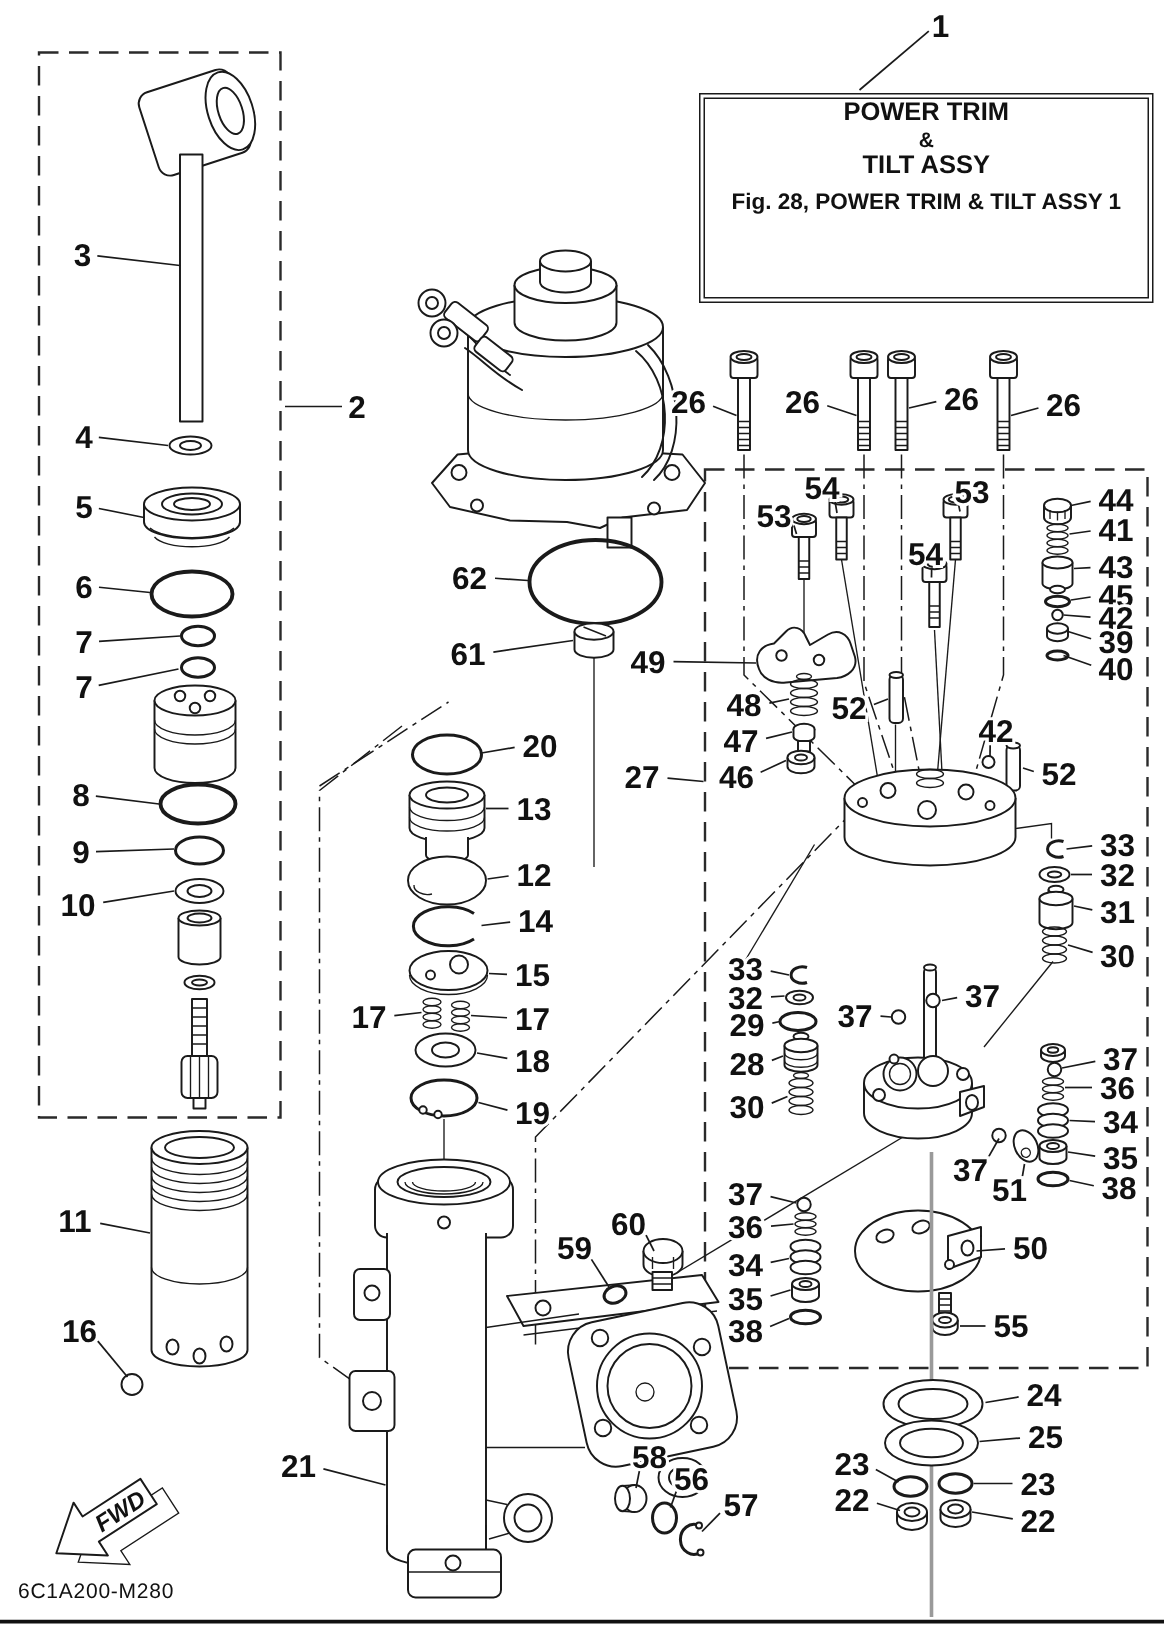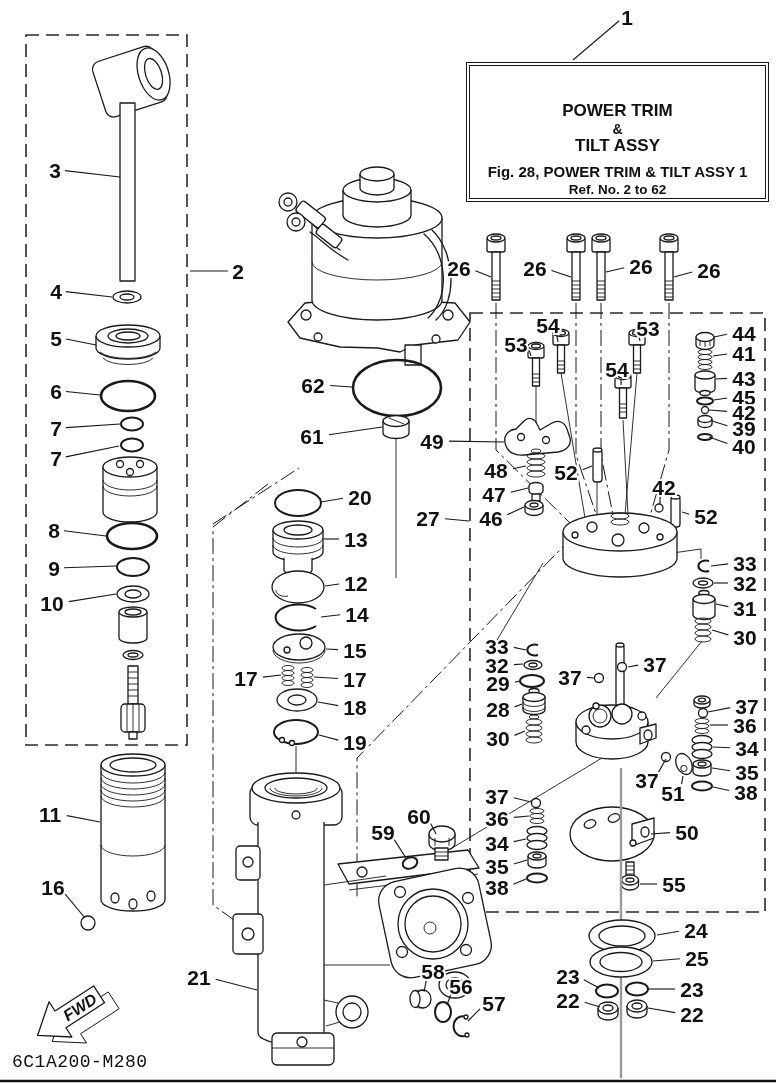--- a/index.html
+++ b/index.html
@@ -14,27 +14,27 @@
   .dashbox{fill:none;stroke:#2a2a2a;stroke-width:1.6;stroke-dasharray:13 7;}
   .dashdot{fill:none;stroke:#1a1a1a;stroke-width:1;stroke-dasharray:16 4 3 4;}
   .gray{fill:none;stroke:#9a9a9a;stroke-width:2.4;}
   .leader{stroke:#1a1a1a;stroke-width:1.15;}
   .callout{font:700 21px "Liberation Sans",sans-serif;fill:#111;text-anchor:middle;
            paint-order:stroke;stroke:#ffffff;stroke-width:4px;}
   .title-box{position:absolute;left:466px;top:62px;width:303px;height:140px;
              border:1.5px solid #1a1a1a;background:#fff;box-sizing:border-box;}
   .title-box-inner{position:absolute;left:2px;top:2px;right:2px;bottom:2px;
              border:1.5px solid #1a1a1a;text-align:center;color:#111;font-weight:700;
-             display:flex;flex-direction:column;justify-content:flex-end;gap:1px;}
+             display:flex;flex-direction:column;justify-content:flex-start;gap:1px;}
   .tb-main{font-size:17px;line-height:1.1;}
   .tb-amp{font-size:14px;line-height:1.0;}
   .tb-fig{font-size:15px;line-height:1.2;}
   .tb-ref{font-size:13.5px;line-height:1.2;}
-  .code-label{position:absolute;left:12px;top:1052px;font-size:18px;color:#111;
-              letter-spacing:0.5px;font-family:Liberation Mono, monospace;}
+  .code-label{position:absolute;left:12px;top:1052px;font-size:14px;color:#111;
+              letter-spacing:0.5px;}
 </style>
 </head>
 <body>
 
 <div class="page">
 
 <svg id="diagram-svg" width="776" height="1083" viewBox="0 0 776 1083" style="position:absolute;left:0;top:0;">
 
   <rect class="dashbox" x="26" y="35" width="161" height="710"></rect>
   <rect class="dashbox" x="470" y="313" width="295" height="599"></rect>
@@ -705,19 +705,18 @@
         <text x="494" y="1010.5" class="callout">57</text>
       </g>
 </svg>
 
 <div class="title-box">
   <div class="title-box-inner">
     <div class="tb-main">POWER TRIM</div>
     <div class="tb-amp">&amp;</div>
     <div class="tb-main">TILT ASSY</div>
     <div class="tb-fig" style="margin-top:6px;">Fig. 28, POWER TRIM &amp; TILT ASSY 1</div>
-    <div class="tb-ref">Ref. No. 2 to 62</div>
   </div>
 </div>
 
 <div class="code-label">6C1A200-M280</div>
 
 </div>
 
 </body></html>

